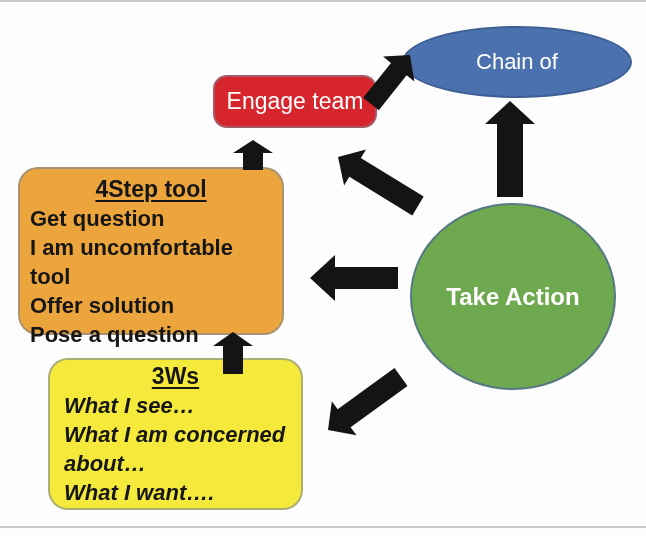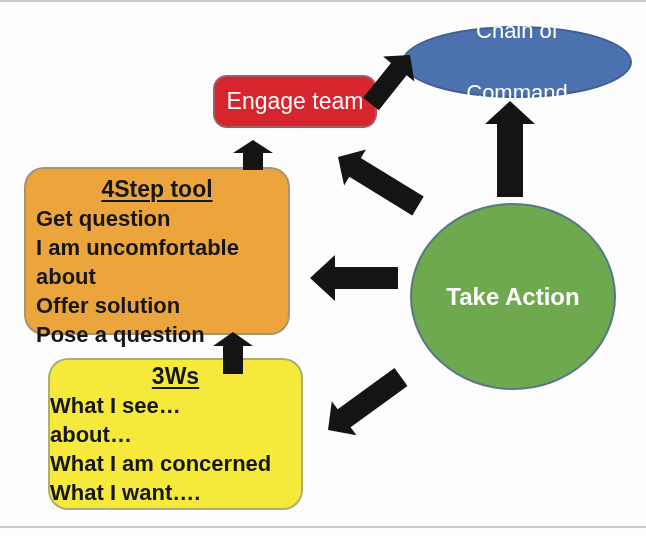--- a/index.html
+++ b/index.html
@@ -36,73 +36,72 @@
   #take-action{
     left:410px;top:203px;width:206px;height:187px;
     border-radius:50%;
     border:2px solid rgba(80,105,150,0.75);
     display:flex;align-items:center;justify-content:center;
     color:#fff;font-size:24px;
   }
 
   
   #four-step{
-    left:24px;top:167px;width:266px;height:168px;
+    left:18px;top:167px;width:266px;height:168px;
     border-radius:20px;
     border:2px solid rgba(125,135,150,0.6);
     color:#161616;
   }
   
   #three-ws{
     left:48px;top:358px;width:255px;height:152px;
     border-radius:20px;
     border:2px solid rgba(125,135,150,0.6);
     color:#161616;
   }
   .box-heading{
     font-size:23px;font-weight:700;text-align:center;
     text-decoration:underline;text-decoration-thickness:2px;text-underline-offset:3px;
     margin-top:5px;line-height:30px;
   }
   #three-ws .box-heading{margin-top:2px;line-height:29px;}
   .box-line{font-size:22px;font-weight:600;line-height:29px;white-space:nowrap;}
   #four-step .box-line{padding-left:10px;}
-  #three-ws .box-line{}
+  #three-ws .box-line{padding-left:14px;font-style:italic;}
 
   #arrows-layer{position:absolute;left:0;top:0;z-index:2;pointer-events:none;}
 </style>
 </head>
 <body>
 
 <div class="edge-line" id="top-line" style="background-color: rgb(201, 201, 201);"></div>
 <div class="edge-line" id="bottom-line" style="background-color: rgb(201, 201, 201);"></div>
 
 <div class="node" id="chain" style="background-color: rgb(75, 114, 175);">
   <div>Chain of</div>
-  <div>Command</div>
 </div>
 
 <div class="node" id="engage" style="background-color: rgb(215, 37, 46);">
   <div>Engage team</div>
 </div>
 
 <div class="node" id="four-step" style="background-color: rgb(235, 165, 60);">
   <div class="box-heading">4Step tool</div>
   <div class="box-line">Get question</div>
   <div class="box-line">I am uncomfortable</div>
-  <div class="box-line">about</div>
+  <div class="box-line">tool</div>
   <div class="box-line">Offer solution</div>
   <div class="box-line">Pose a question</div>
 </div>
 
 <div class="node" id="three-ws" style="background-color: rgb(245, 233, 60);">
   <div class="box-heading">3Ws</div>
   <div class="box-line">What I see…</div>
+  <div class="box-line">What I am concerned</div>
   <div class="box-line">about…</div>
-  <div class="box-line">What I am concerned</div>
   <div class="box-line">What I want….</div>
 </div>
 
 <div class="node" id="take-action" style="background-color: rgb(110, 168, 79); font-weight: bold;">
   <div>Take Action</div>
 </div>
 
 <svg id="arrows-layer" width="646" height="536" viewBox="0 0 646 536">
     <polygon points="263.0,170.0 263.0,153.0 273.0,153.0 253.0,140.0 233.0,153.0 243.0,153.0 243.0,170.0" fill="#141414"></polygon>
     <polygon points="243.0,374.0 243.0,346.0 253.0,346.0 233.0,332.0 213.0,346.0 223.0,346.0 223.0,374.0" fill="#141414"></polygon>

